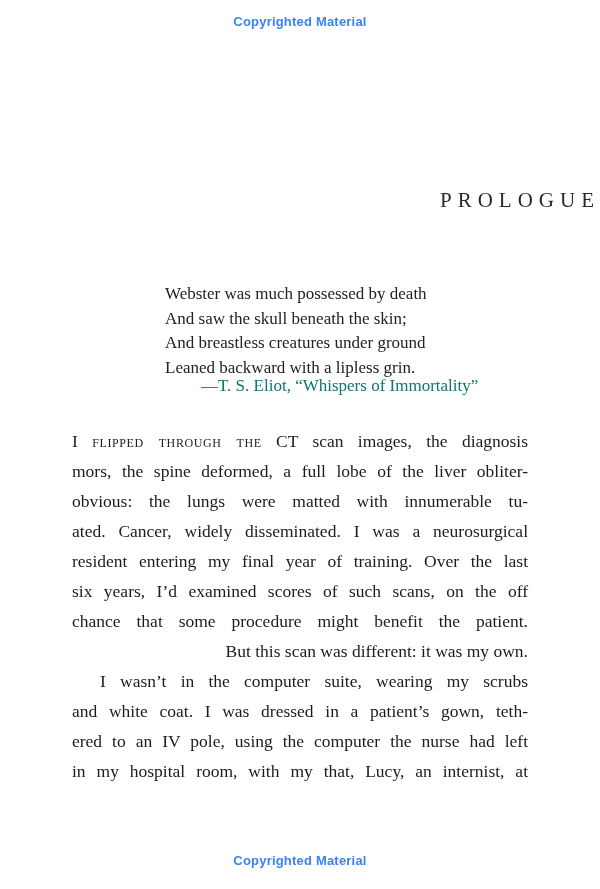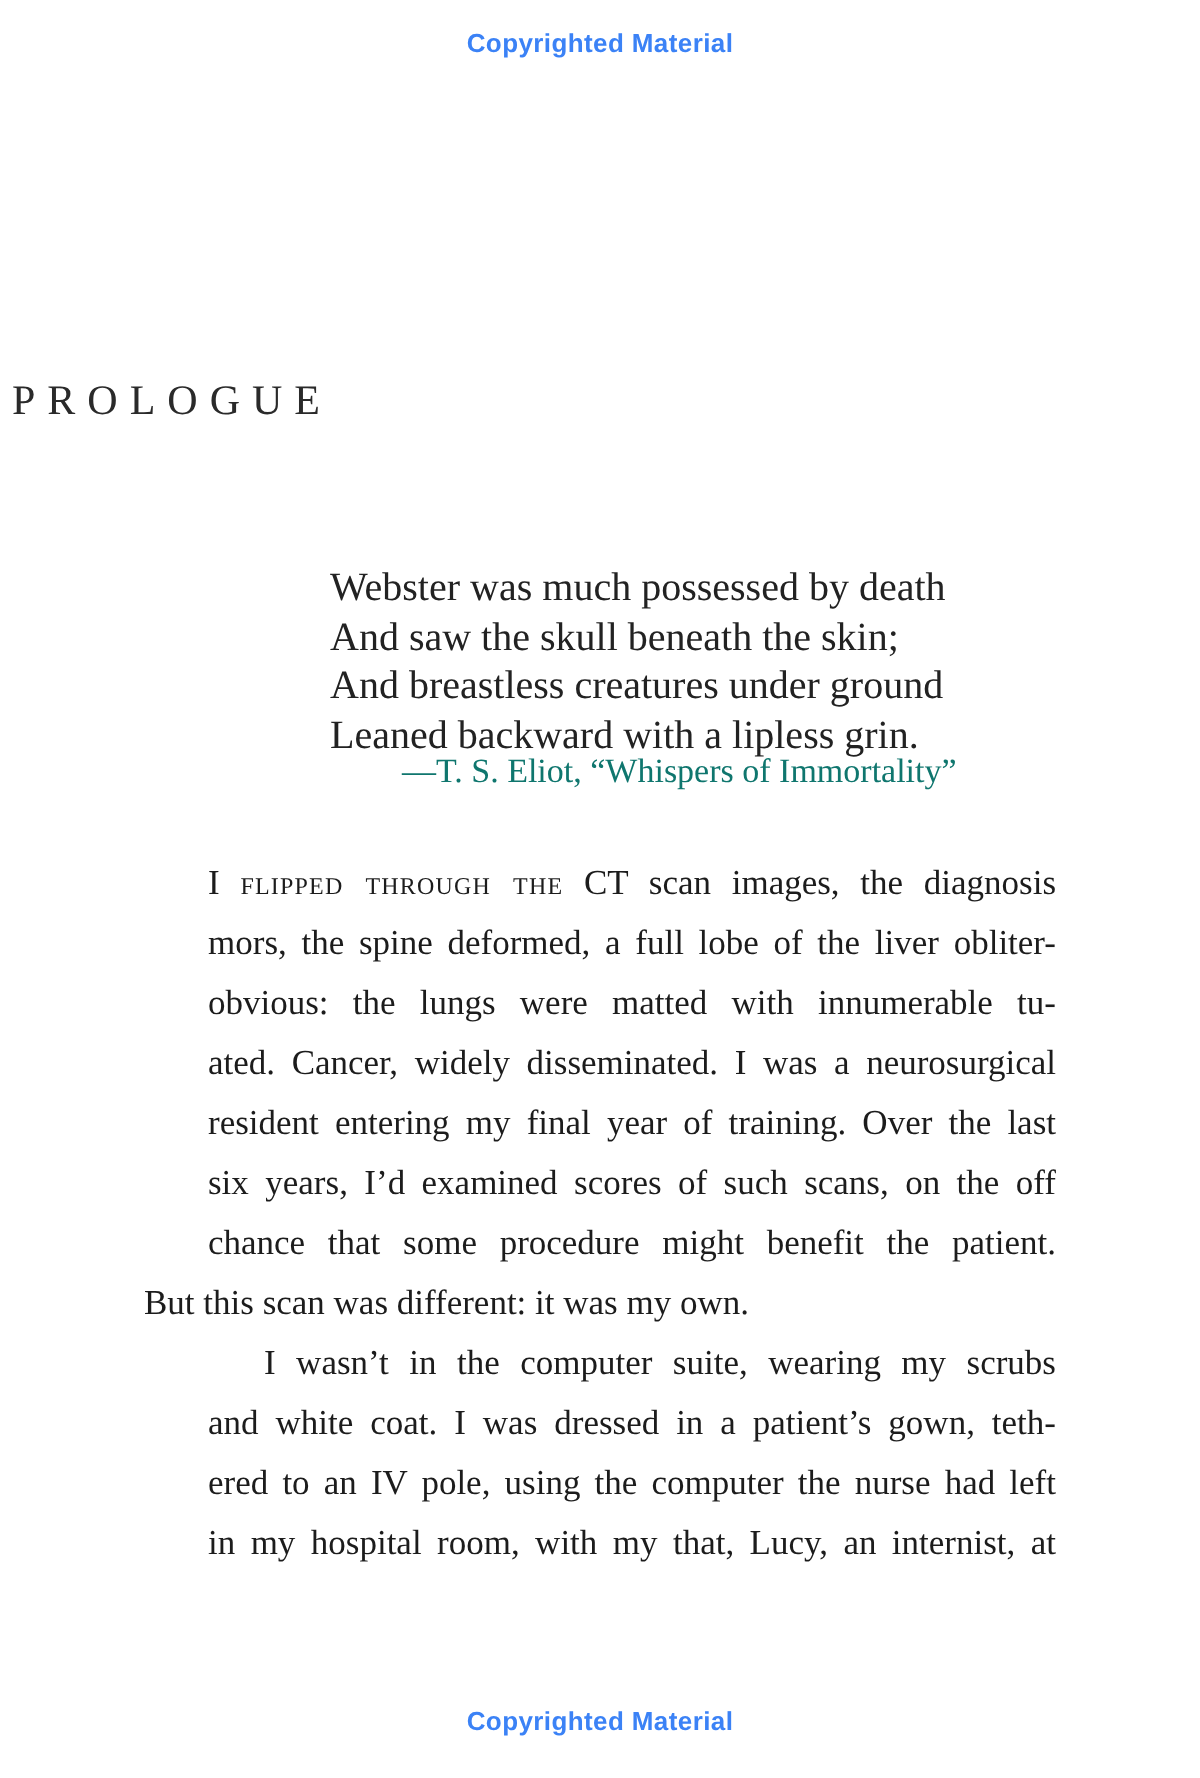--- a/index.html
+++ b/index.html
@@ -27,58 +27,57 @@
     color: #3b82f6;
     letter-spacing: 0.2px;
   }
   .copyright.top { top: 14px; }
   .copyright.bottom { top: 853px; }
   .chapter-title {
     position: absolute;
     top: 188px;
     left: 0;
     width: 100%;
-    text-align: left;
+    text-align: right;
     font-size: 21px;
     letter-spacing: 6px;
     text-indent: 6px;
     color: #2a2a2a;
     font-weight: 400;
   }
   .epigraph {
     position: absolute;
     top: 282px;
     left: 165px;
-    font-size: 20px;
+    font-size: 17px;
     line-height: 24.5px;
     color: #222222;
   }
   .epigraph-attribution {
     position: absolute;
     top: 376px;
     left: 201px;
     font-size: 17px;
     color: #0f766e;
   }
   .body-text {
     position: absolute;
     top: 426px;
     left: 72px;
     width: 456px;
     font-size: 17.5px;
     line-height: 30px;
     color: #1c1c1c;
   }
   .body-line {
-    text-align: left;
+    text-align: right;
   }
   .body-line.justify {
     text-align: justify;
     text-align-last: justify;
-    margin-left: 32px;
     -moz-text-align-last: justify;
   }
   .body-line.indent {
     text-indent: 28px;
   }
   .smallcaps {
     font-variant: small-caps;
     letter-spacing: 0.6px;
   }
 </style>

